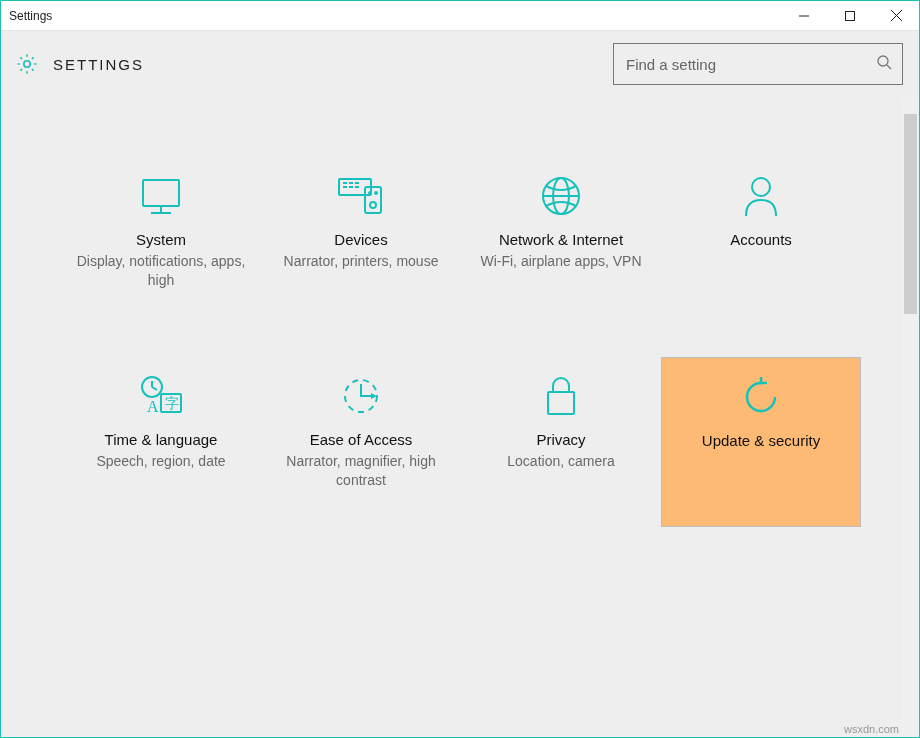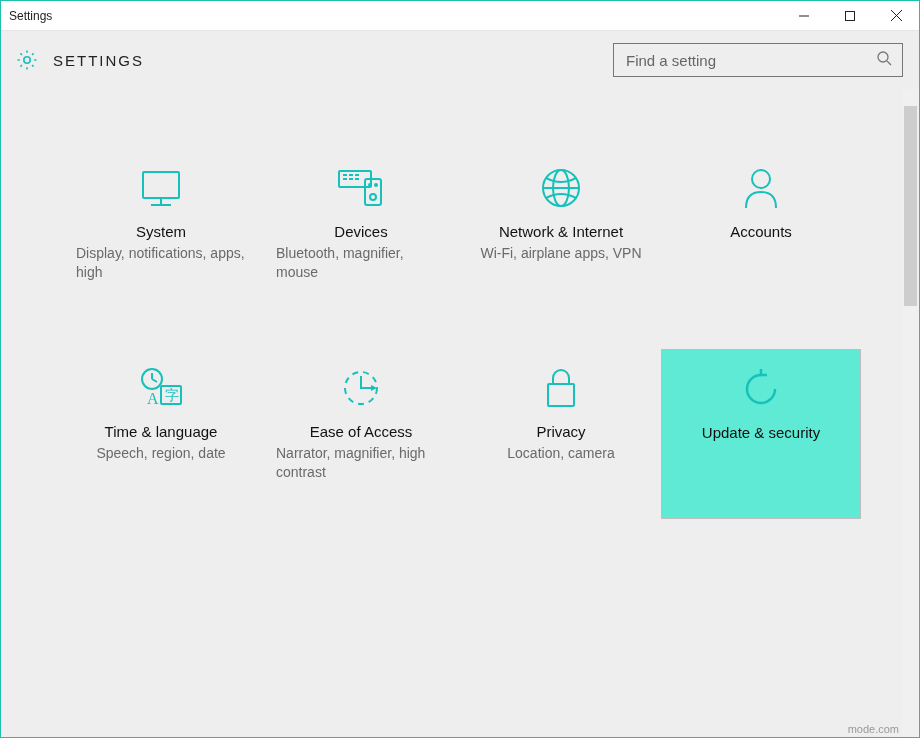--- a/index.html
+++ b/index.html
@@ -55,21 +55,21 @@
   .header-left { display: flex; align-items: center; gap: 14px; }
   .gear svg { display: block; }
   .app-title {
     font-size: 15px;
     letter-spacing: 2px;
     color: #222;
     font-weight: 400;
   }
   .searchbox {
     width: 290px;
-    height: 34px;
+    height: 42px;
     border: 1px solid #777;
     display: flex;
     align-items: center;
     padding: 0 10px;
     background: #eeeeee;
   }
   .searchbox input {
     flex: 1;
     border: none;
     outline: none;
@@ -107,27 +107,27 @@
     column-gap: 0px;
     row-gap: 30px;
     padding: 60px 40px 40px 60px;
   }
   .tile {
     width: 200px;
     min-height: 170px;
     display: flex;
     flex-direction: column;
     align-items: center;
-    text-align: left;
+    text-align: center;
     padding: 14px 10px;
     cursor: pointer;
   }
   .tile.selected {
     border: 1px solid #bdbdbd;
-    background: #5eead4;
+    background: #fdba74;
   }
   .tile-icon {
     height: 50px;
     display: flex;
     align-items: center;
     justify-content: center;
     margin-bottom: 10px;
   }
   .tile-title {
     font-size: 15px;
@@ -225,21 +225,21 @@
             <line x1="8" y1="12" x2="12" y2="12"></line>
               <line x1="14" y1="12" x2="18" y2="12"></line>
               <line x1="20" y1="12" x2="24" y2="12"></line>
             <rect x="30" y="12" width="16" height="26" rx="2"></rect>
             <circle cx="38" cy="30" r="3"></circle>
             <circle cx="35" cy="18" r="1" fill="#17c1bb"></circle>
               <circle cx="41" cy="18" r="1" fill="#17c1bb"></circle>
           </svg>
         </div>
         <div class="tile-title">Devices</div>
-        <div class="tile-desc">Bluetooth, magnifier, mouse</div>
+        <div class="tile-desc">Narrator, printers, mouse</div>
       </div>
 
       <div class="tile">
         <div class="tile-icon">
           <svg width="44" height="44" viewBox="0 0 44 44" fill="none" stroke="#17c1bb" stroke-width="2">
             <circle cx="22" cy="22" r="18"></circle>
             <ellipse cx="22" cy="22" rx="8" ry="18"></ellipse>
             <line x1="4" y1="22" x2="40" y2="22"></line>
             <path d="M7 12 Q22 20 37 12"></path>
             <path d="M7 32 Q22 24 37 32"></path>
@@ -303,16 +303,16 @@
           <svg width="44" height="44" viewBox="0 0 44 44" fill="none" stroke="#17c1bb" stroke-width="2.5">
             <path d="M36 22 A14 14 0 1 1 22 8"></path>
             <polyline points="22,2 22,8 28,8" fill="none"></polyline>
           </svg>
         </div>
         <div class="tile-title">Update &amp; security</div>
       </div>
 
     </div>
 
-    <div class="watermark">mode.com</div>
+    <div class="watermark">wsxdn.com</div>
   </div>
 
 </div>
 
 </body></html>

